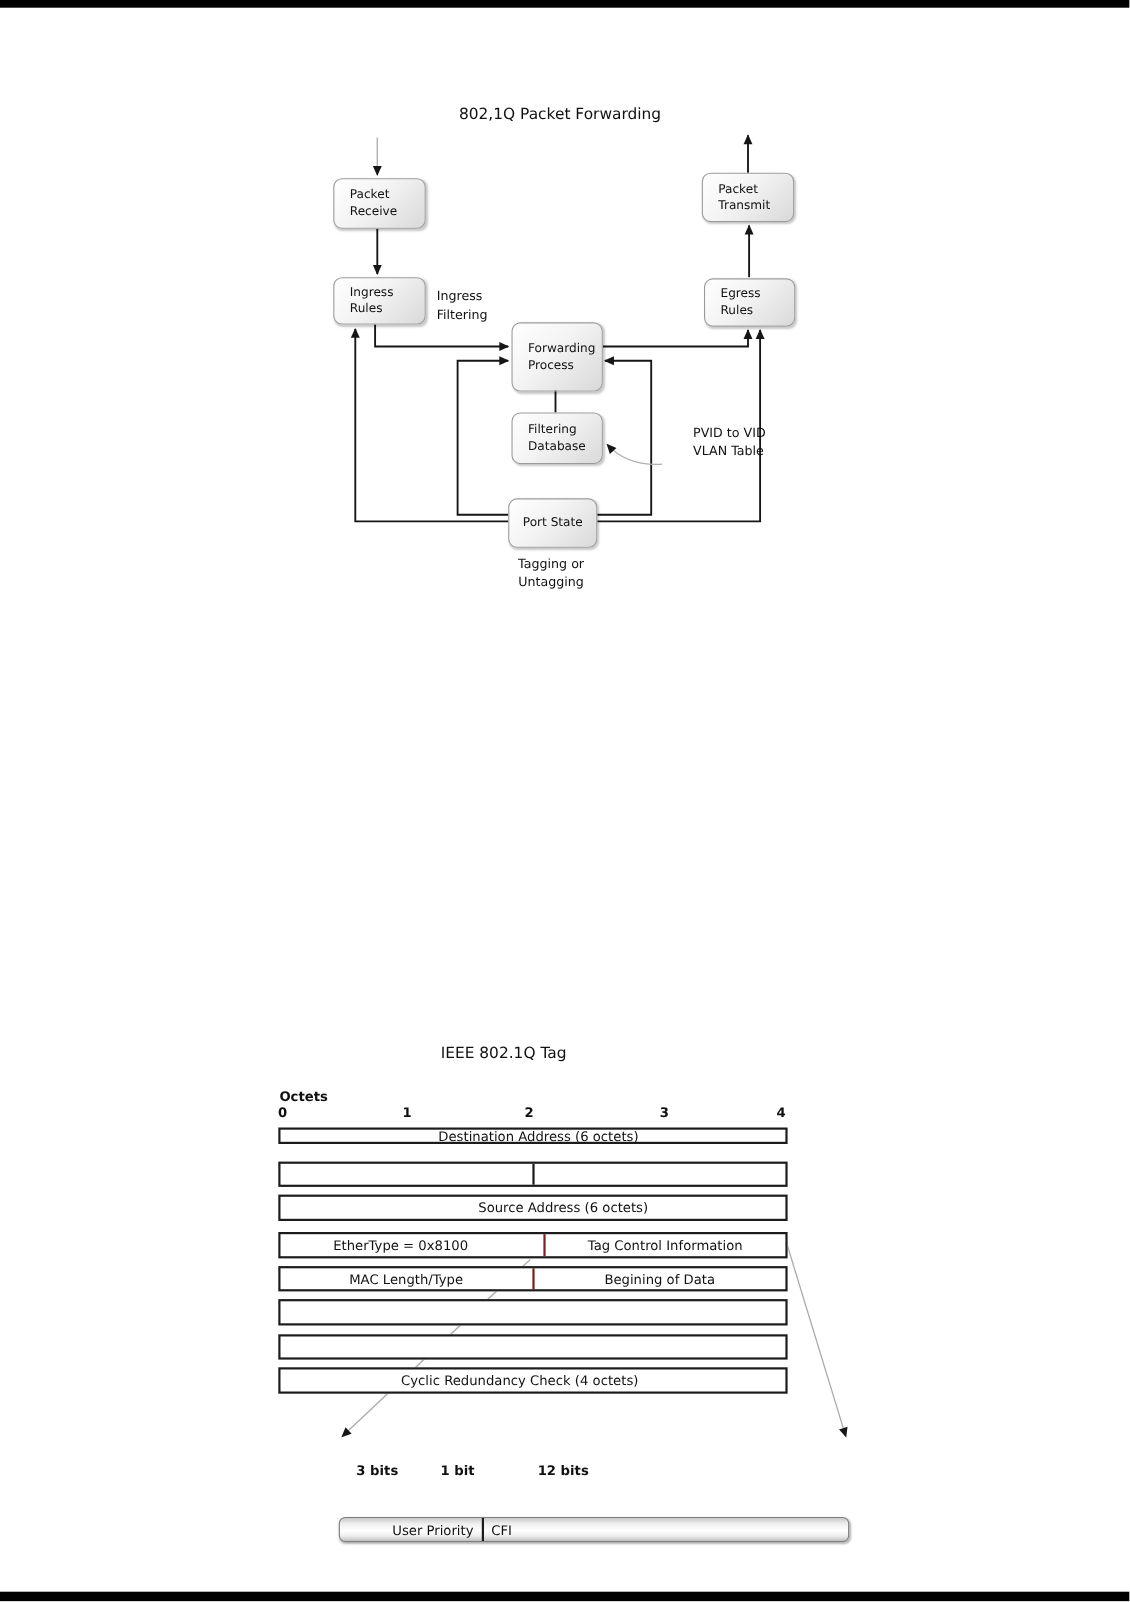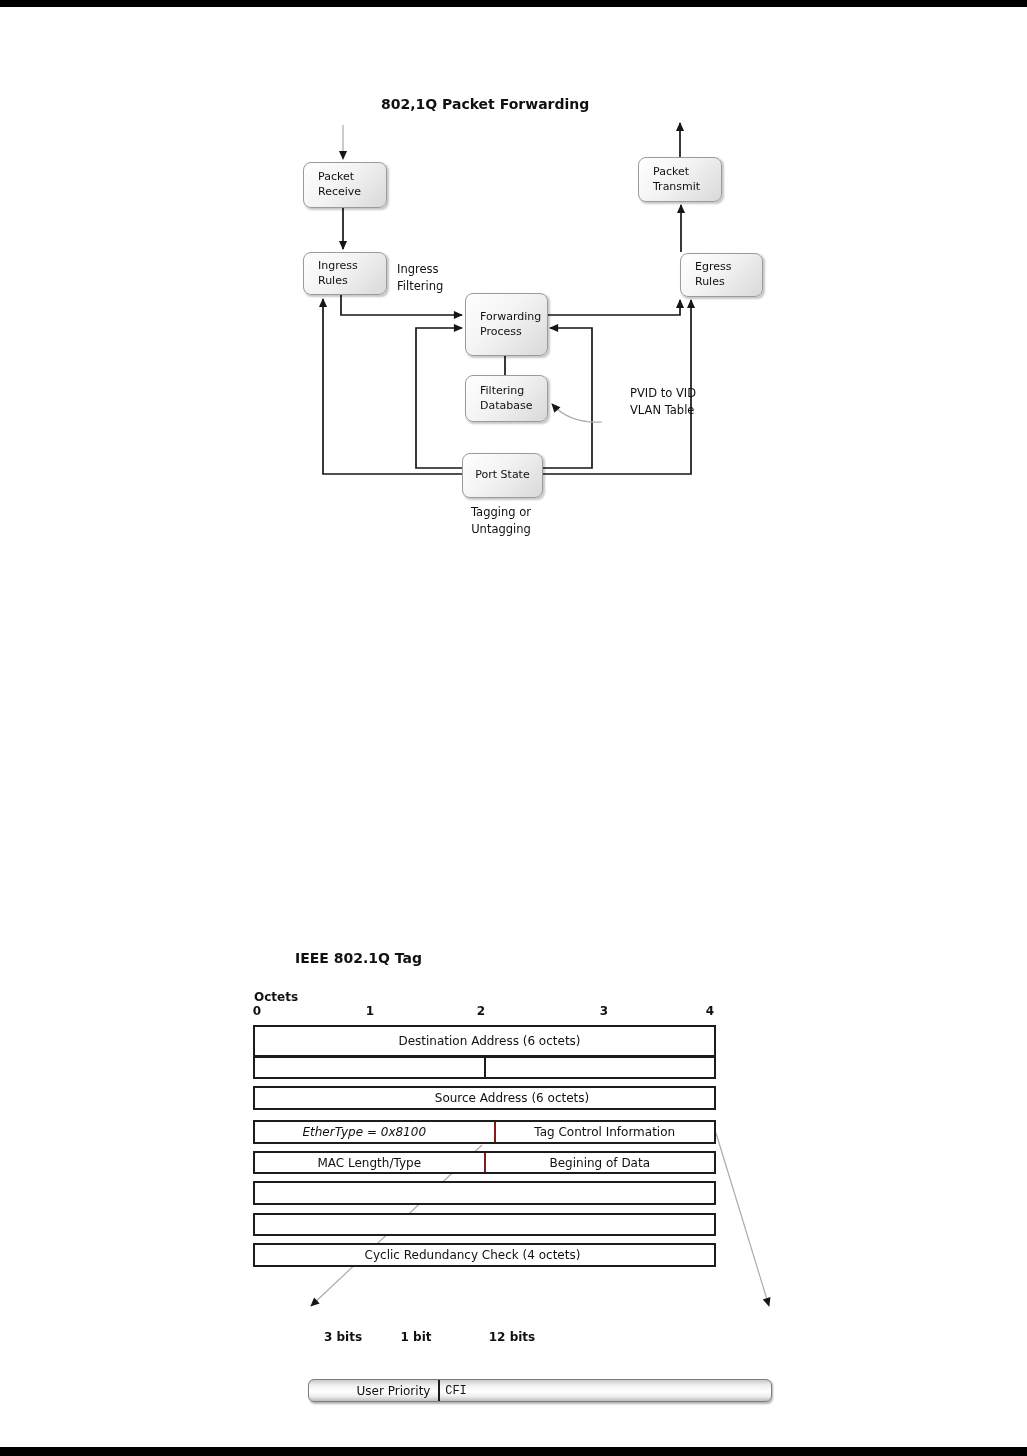--- a/index.html
+++ b/index.html
@@ -4,21 +4,21 @@
 <style>
   html,body{margin:0;padding:0;background:#fff;}
   .page{
     position:relative;width:1027px;height:1456px;background:#ffffff;overflow:hidden;
     font-family:"DejaVu Sans","Liberation Sans",sans-serif;color:#1a1a1a;
   }
   .rule{position:absolute;left:0;width:1027px;background:#000;}
   .rule.top{top:0;height:7px;}
   .rule.bottom{top:1447px;height:9px;}
 
-  .dtitle{position:absolute;text-align:left;font-weight:bold;font-size:14px;color:#111;}
+  .dtitle{position:absolute;text-align:right;font-weight:normal;font-size:14px;color:#111;}
 
   svg.overlay{position:absolute;left:0;top:0;pointer-events:none;}
 
   
   .node{
     position:absolute;box-sizing:border-box;
     border:1px solid #9b9b9b;border-radius:8px;
     background:linear-gradient(135deg,#ffffff 0%,#f3f3f3 45%,#d9d9d9 100%);
     box-shadow:1.5px 1.5px 2px rgba(0,0,0,0.22);
     display:flex;align-items:center;
@@ -47,21 +47,21 @@
   
   .tcibox{
     position:absolute;left:308px;top:1379px;width:464px;height:23px;box-sizing:border-box;
     border:1px solid #7d7d7d;border-radius:6px;
     background:linear-gradient(180deg,#c9c9c9 0%,#efefef 25%,#ffffff 55%,#ededed 78%,#bfbfbf 100%);
     box-shadow:1px 1.5px 2px rgba(0,0,0,0.3);
     display:flex;font-size:12px;color:#111;padding-left:40px;
   }
   .tcibox .tcell{display:flex;align-items:center;justify-content:center;height:100%;box-sizing:border-box;}
   .tcibox .c1{width:89px;}
-  .tcibox .c2{width:34px;border-left:2px solid #1c1c1c;font-family:Liberation Mono, monospace;}
+  .tcibox .c2{width:34px;border-left:2px solid #1c1c1c;}
   .tcibox .c3{flex:1;border-left:2px solid #1c1c1c;justify-content:flex-start;padding-left:34px;}
   .bitlabel{position:absolute;top:1330px;width:70px;text-align:center;font-size:12px;font-weight:bold;color:#111;}
 </style>
 </head>
 <body>
 
 <div class="page">
 
   <div class="rule top"></div>
 
@@ -95,50 +95,50 @@
 Receive</div>
   <div class="node" style="left:303px;top:252px;width:84px;height:43px;">Ingress
 Rules</div>
   <div class="node" style="left:465px;top:293px;width:83px;height:63px;">Forwarding
 Process</div>
   <div class="node" style="left:465px;top:375px;width:83px;height:47px;">Filtering
 Database</div>
   <div class="node center" style="left:462px;top:453px;width:81px;height:45px;">Port State</div>
   <div class="node" style="left:638px;top:157px;width:84px;height:45px;">Packet
 Transmit</div>
-  <div class="node" style="left:640px;top:253px;width:83px;height:44px;margin-left:40px;">Egress
+  <div class="node" style="left:640px;top:253px;width:83px;height:44px;">Egress
 Rules</div>
 
   <div class="note" style="left:397px;top:261px;">Ingress
 Filtering</div>
   <div class="note" style="left:602px;top:385px;margin-left:28px;">PVID to VID
 VLAN Table</div>
   <div class="note centered" style="left:446px;top:504px;width:110px;">Tagging or
 Untagging</div>
 
   <div class="dtitle" style="left:295px;top:950px;width:220px;">IEEE 802.1Q Tag</div>
 
   <div class="octets" style="left:254px;top:990px;">Octets</div>
   <div class="ticklabel" style="left:242px;top:1004px;">0</div>
   <div class="ticklabel" style="left:355px;top:1004px;">1</div>
   <div class="ticklabel" style="left:466px;top:1004px;">2</div>
   <div class="ticklabel" style="left:589px;top:1004px;">3</div>
   <div class="ticklabel" style="left:695px;top:1004px;">4</div>
 
-  <div class="trow" style="top:1025px;height:32px;text-indent:10px;">Destination Address (6 octets)</div>
+  <div class="trow" style="top:1025px;height:15px;text-indent:10px;">Destination Address (6 octets)</div>
 
   <div class="trow" style="top:1056px;height:23px;">
     <div class="cell"></div>
     <div class="cell divider-black"></div>
   </div>
 
   <div class="trow" style="top:1086px;height:24px;padding-left:55px;box-sizing:border-box;">Source Address (6 octets)</div>
 
   <div class="trow" style="top:1120px;height:24px;">
-    <div class="cell" style="padding-right:20px;font-style:italic;">EtherType = 0x8100</div>
+    <div class="cell" style="padding-right:20px;">EtherType = 0x8100</div>
     <div class="cell divider-gray">Tag Control Information</div>
   </div>
 
   <div class="trow" style="top:1151px;height:23px;">
     <div class="cell">MAC Length/Type</div>
     <div class="cell divider-gray">Begining of Data</div>
   </div>
 
   <div class="trow" style="top:1181px;height:24px;"></div>
   <div class="trow" style="top:1213px;height:23px;"></div>

